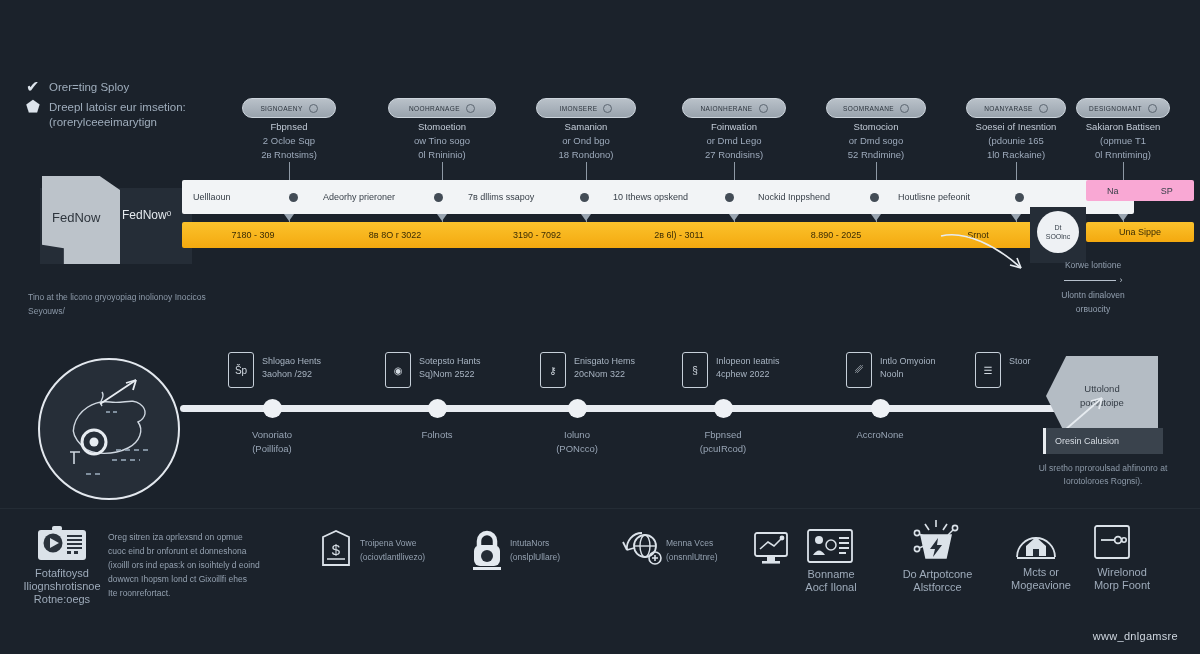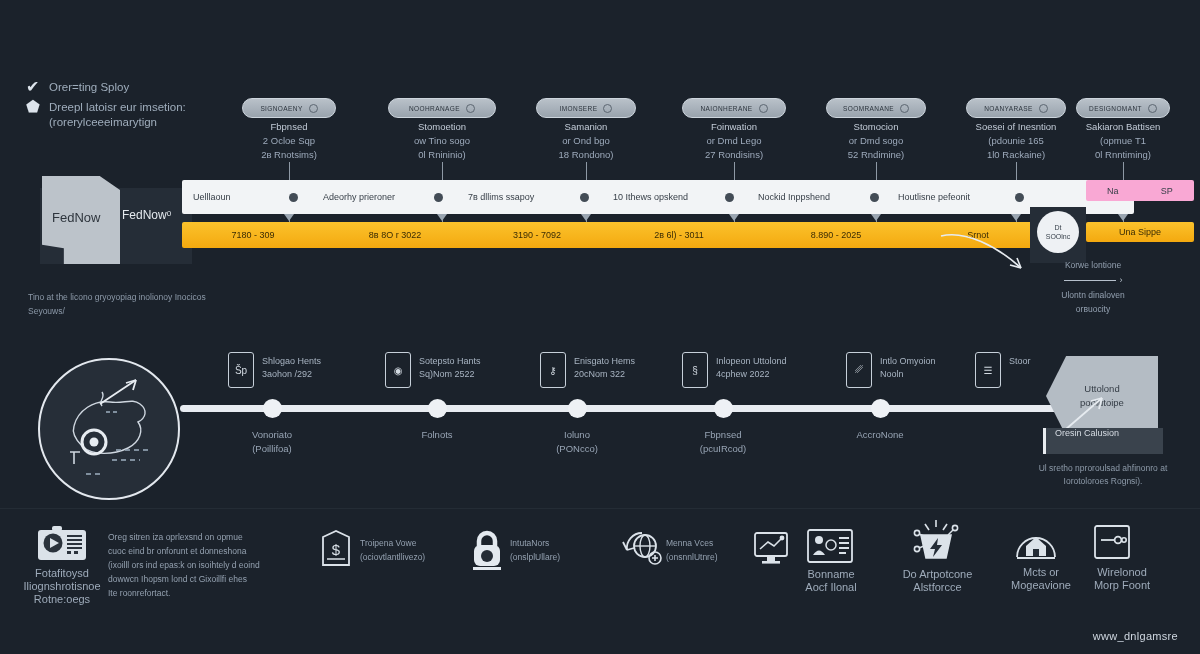--- a/index.html
+++ b/index.html
@@ -141,21 +141,21 @@
 
   .endarrow {
     position: absolute; left: 1046px; top: 356px; width: 112px; height: 80px;
     background: #b4bcc4;
     clip-path: polygon(18% 0, 100% 0, 100% 100%, 18% 100%, 0 50%);
     display: flex; align-items: center; justify-content: center;
     text-align: center; font-size: 9.5px; line-height: 14px; color: #343c45;
   }
   .endbar {
     position: absolute; left: 1043px; top: 428px; width: 120px; height: 26px;
-    background: #3a434d; display: flex; align-items: flex-start; padding-left: 12px;
+    background: #3a434d; display: flex; align-items: center; padding-left: 12px;
     font-size: 9px; color: #d7dde4;
   }
   .endbar::before { content:""; position:absolute; left:0; top:0; width:3px; height:26px; background:#e9edf1; }
   .endcap { position: absolute; left: 1018px; top: 462px; width: 170px; text-align: center;
             font-size: 8.5px; line-height: 13px; color: #8d9aa9; }
   .whitearrow { position: absolute; stroke: #e6ebf0; fill: none; }
 
   
   .bdiv { position: absolute; left: 0; top: 508px; width: 1200px; height: 1px; background: #242c35; }
   .bitem { position: absolute; }
@@ -382,21 +382,21 @@
         <div>Enisgato Hems</div>
         <div>20cNom 322</div>
       </div>
       <div class="mnode" style="left: 714px;"></div>
       <div class="mlbl" style="left: 648px;">
         <div>Fbpnsed</div>
         <div>(рcuIRcod)</div>
       </div>
       <div class="mico" style="left: 682px;">§</div>
       <div class="micotxt" style="left: 716px;">
-        <div>Inlopeon Uttolond</div>
+        <div>Inlopeon Ieatnis</div>
         <div>4cphew 2022</div>
       </div>
       <div class="mnode" style="left: 871px;"></div>
       <div class="mlbl" style="left: 805px;">
         <div>AccroNone</div>
         <div></div>
       </div>
       <div class="mico" style="left: 846px;">␥</div>
       <div class="micotxt" style="left: 880px;">
         <div>Intlo Omyoion</div>

